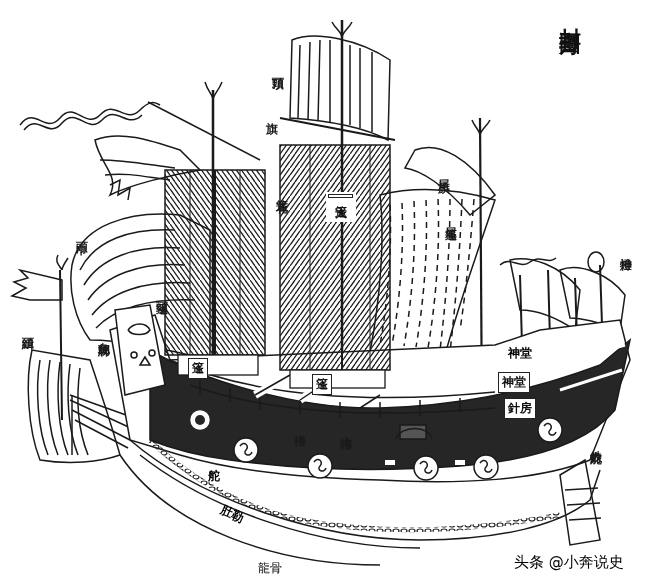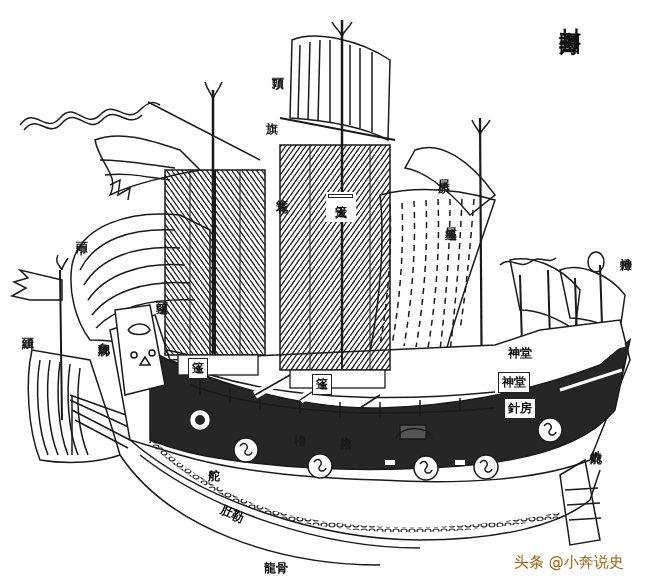--- a/index.html
+++ b/index.html
@@ -1,21 +1,21 @@
 <!DOCTYPE html>
 <html><head>
 <meta charset="utf-8">
 <style>
   html,body{margin:0;padding:0;background:#fff;}
   body{width:648px;height:587px;position:relative;overflow:hidden;font-family:"DejaVu Serif",serif;}
   .canvas{position:absolute;left:0;top:0;width:648px;height:587px;}
   .vlabel{position:absolute;writing-mode:vertical-rl;font-family:"DejaVu Serif",serif;color:#1a1a1a;font-weight:bold;letter-spacing:1px;line-height:1;}
   .title{position:absolute;left:556px;top:10px;font-size:22px;writing-mode:vertical-rl;font-weight:bold;color:#111;letter-spacing:3px;}
   .sm{font-size:12px;}
-  .watermark{position:absolute;left:514px;top:553px;font-family:"DejaVu Sans",sans-serif;font-size:15px;color:#a16207;text-shadow:0 0 2px #fff,0 0 2px #fff;}
+  .watermark{position:absolute;left:514px;top:553px;font-family:"DejaVu Sans",sans-serif;font-size:15px;color:#000000;text-shadow:0 0 2px #fff,0 0 2px #fff;}
   .plaque{position:absolute;font-size:12px;font-weight:bold;color:#111;background:#fff;border:1px solid #222;padding:1px 3px;}
 </style>
 </head>
 <body>
 
 <svg class="canvas" viewBox="0 0 648 587" xmlns="http://www.w3.org/2000/svg">
   <defs>
     <pattern id="herringL" width="10" height="14" patternUnits="userSpaceOnUse">
       <path d="M0,14 L10,0" stroke="#1a1a1a" stroke-width="1.3"></path>
       <path d="M0,7 L5,0 M5,14 L10,7" stroke="#1a1a1a" stroke-width="1.3"></path>
@@ -191,15 +191,15 @@
 <div class="vlabel sm" style="left:340px;top:426px;">大櫓</div>
 
 <div class="vlabel sm" style="left:620px;top:248px;">神燈</div>
 <div class="sm" style="position:absolute;left:508px;top:345px;font-weight:bold;">神堂</div>
 <div class="plaque" style="left:498px;top:372px;">神堂</div>
 <div class="plaque" style="left:504px;top:398px;">針房</div>
 <div class="vlabel sm" style="left:590px;top:440px;">鉄力舵</div>
 
 <div class="sm" style="position:absolute;left:208px;top:468px;font-weight:bold;">舵</div>
 <div class="sm" style="position:absolute;left:220px;top:506px;font-weight:bold;transform:rotate(25deg);">肚勒</div>
-<div class="sm" style="position:absolute;left:264px;top:560px;font-weight:bold;">龍骨</div>
+<div class="sm" style="position:absolute;left:258px;top:560px;font-weight:normal;">龍骨</div>
 
 <div class="watermark">头条 @小奔说史</div>
 
 </body></html>

